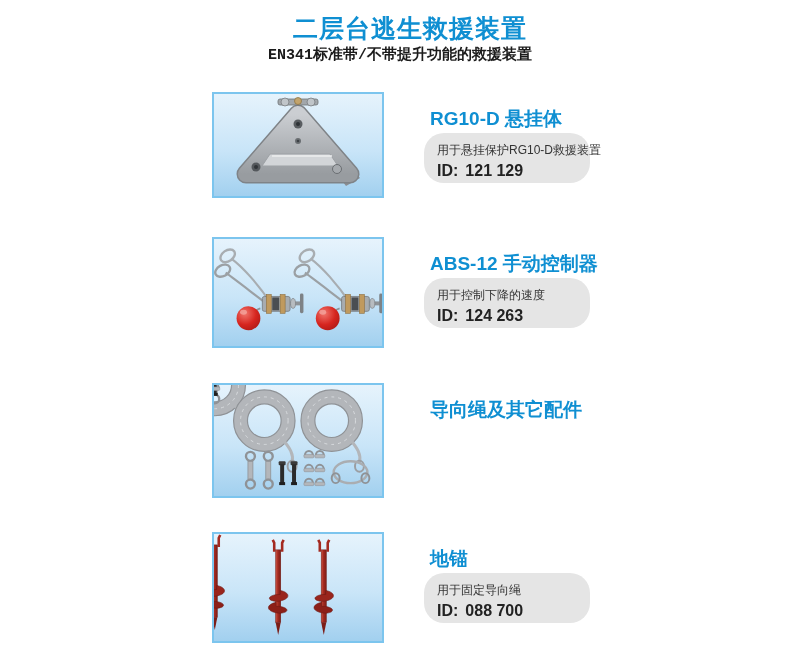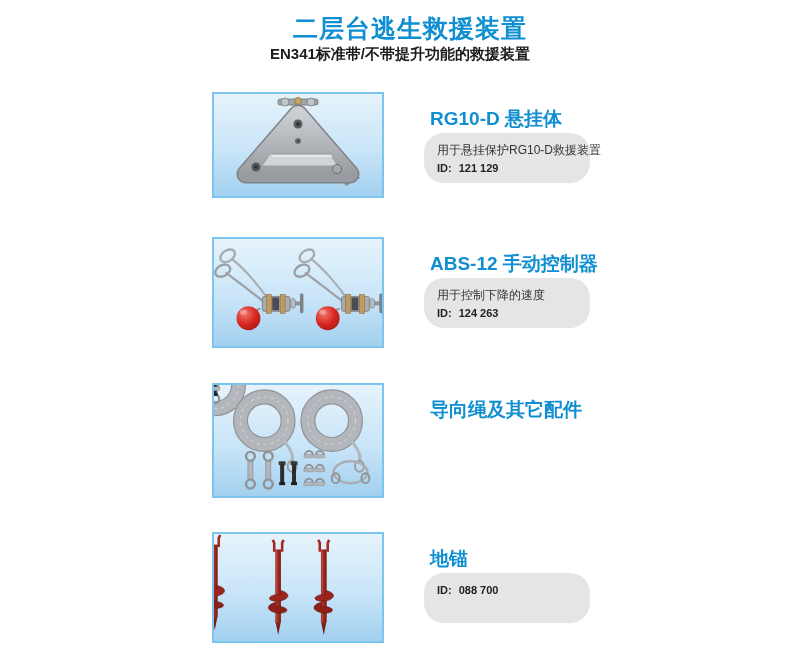--- a/index.html
+++ b/index.html
@@ -6,21 +6,21 @@
   body{width:800px;height:666px;font-family:"Liberation Sans","DejaVu Sans",sans-serif;}
   .page{position:relative;width:800px;height:666px;background:#ffffff;overflow:hidden;}
 
   .main-title{
     position:absolute;top:12px;left:10px;width:100%;text-align:center;
     font-size:25px;font-weight:bold;color:var(--accent-blue,#0f8fd2);
     letter-spacing:1px;margin:0;
   }
   .subtitle{
     position:absolute;top:45px;left:0;width:100%;text-align:center;
-    font-size:15px;font-weight:bold;color:#1b1b1b;margin:0;
+    font-size:15px;font-weight:bold;color:#1b1b1b;margin:0;font-family:Liberation Mono, monospace;
   }
 
   .row{position:absolute;left:0;width:800px;}
   .row-1{top:92px;height:106px;}
   .row-2{top:237px;height:111px;padding-left:24px;}
   .row-3{top:383px;height:115px;}
   .row-4{top:532px;height:111px;}
 
   .img-box{
     position:absolute;left:212px;top:0;width:172px;height:100%;
@@ -33,21 +33,21 @@
     position:absolute;left:430px;top:14px;margin:0;
     font-size:19px;font-weight:bold;color:var(--accent-blue,#0f8fd2);
     white-space:nowrap;
   }
   .desc-box{
     position:absolute;left:424px;top:41px;width:166px;height:50px;
     box-sizing:border-box;background:var(--desc-box-bg,#e5e5e5);
     border-radius:20px;padding:8px 8px 0 13px;
   }
   .desc-text{font-size:12px;color:#333333;line-height:1.5;white-space:nowrap;}
-  .id-line{font-size:11px;font-weight:bold;color:#222222;margin-top:3px;white-space:nowrap;}
+  .id-line{font-size:16px;font-weight:bold;color:#222222;margin-top:3px;white-space:nowrap;}
   .id-value{margin-left:7px;}
 </style>
 </head>
 <body>
 
 <div class="page">
 
   <h1 class="main-title">二层台逃生救援装置</h1>
   <div class="subtitle">EN341标准带/不带提升功能的救援装置</div>
 
@@ -190,19 +190,20 @@
           <path d="M2,52 C13,54 13,62 -2,63 C-13,62 -10,56 2,56 Z" fill="#99251d" stroke="#6e1a14" stroke-width="0.6"></path>
           <path d="M-2,64 C-13,66 -13,74 2,75 C13,74 10,68 -2,68 Z" fill="#8c1f18" stroke="#6e1a14" stroke-width="0.6"></path>
           <polygon points="-2.6,84 2.6,84 0,97" fill="#7c1d16"></polygon>
         </g>
         <use href="#anchor" transform="translate(64,5)"></use>
         <use href="#anchor" transform="translate(110,5)"></use>
       </svg>
     </div>
     <h2 class="product-title">地锚</h2>
     <div class="desc-box">
+      <div class="desc-text">用于固定导向绳</div>
       <div class="id-line">
         <span>ID:</span><span class="id-value">088 700</span>
       </div>
     </div>
   </div>
 
 </div>
 
 </body></html>

